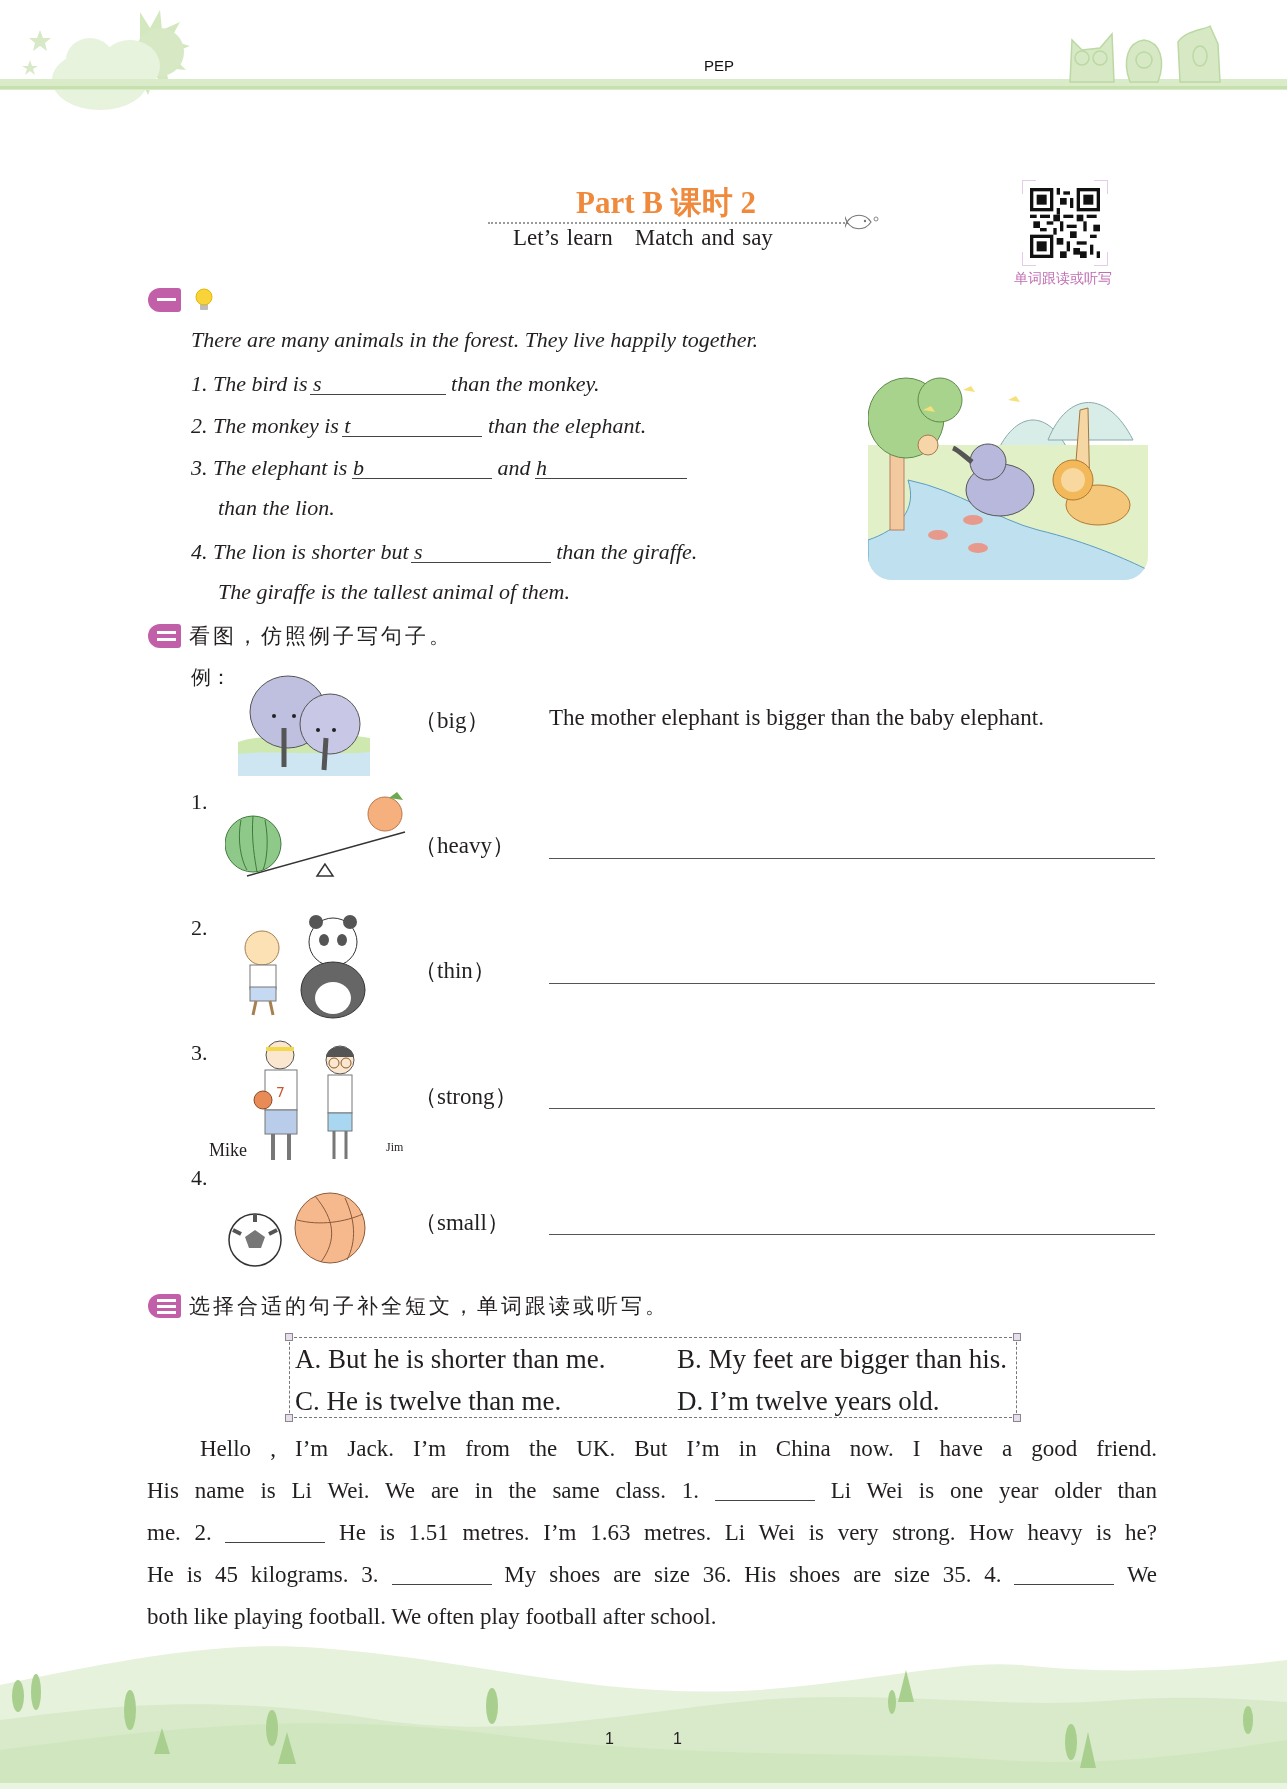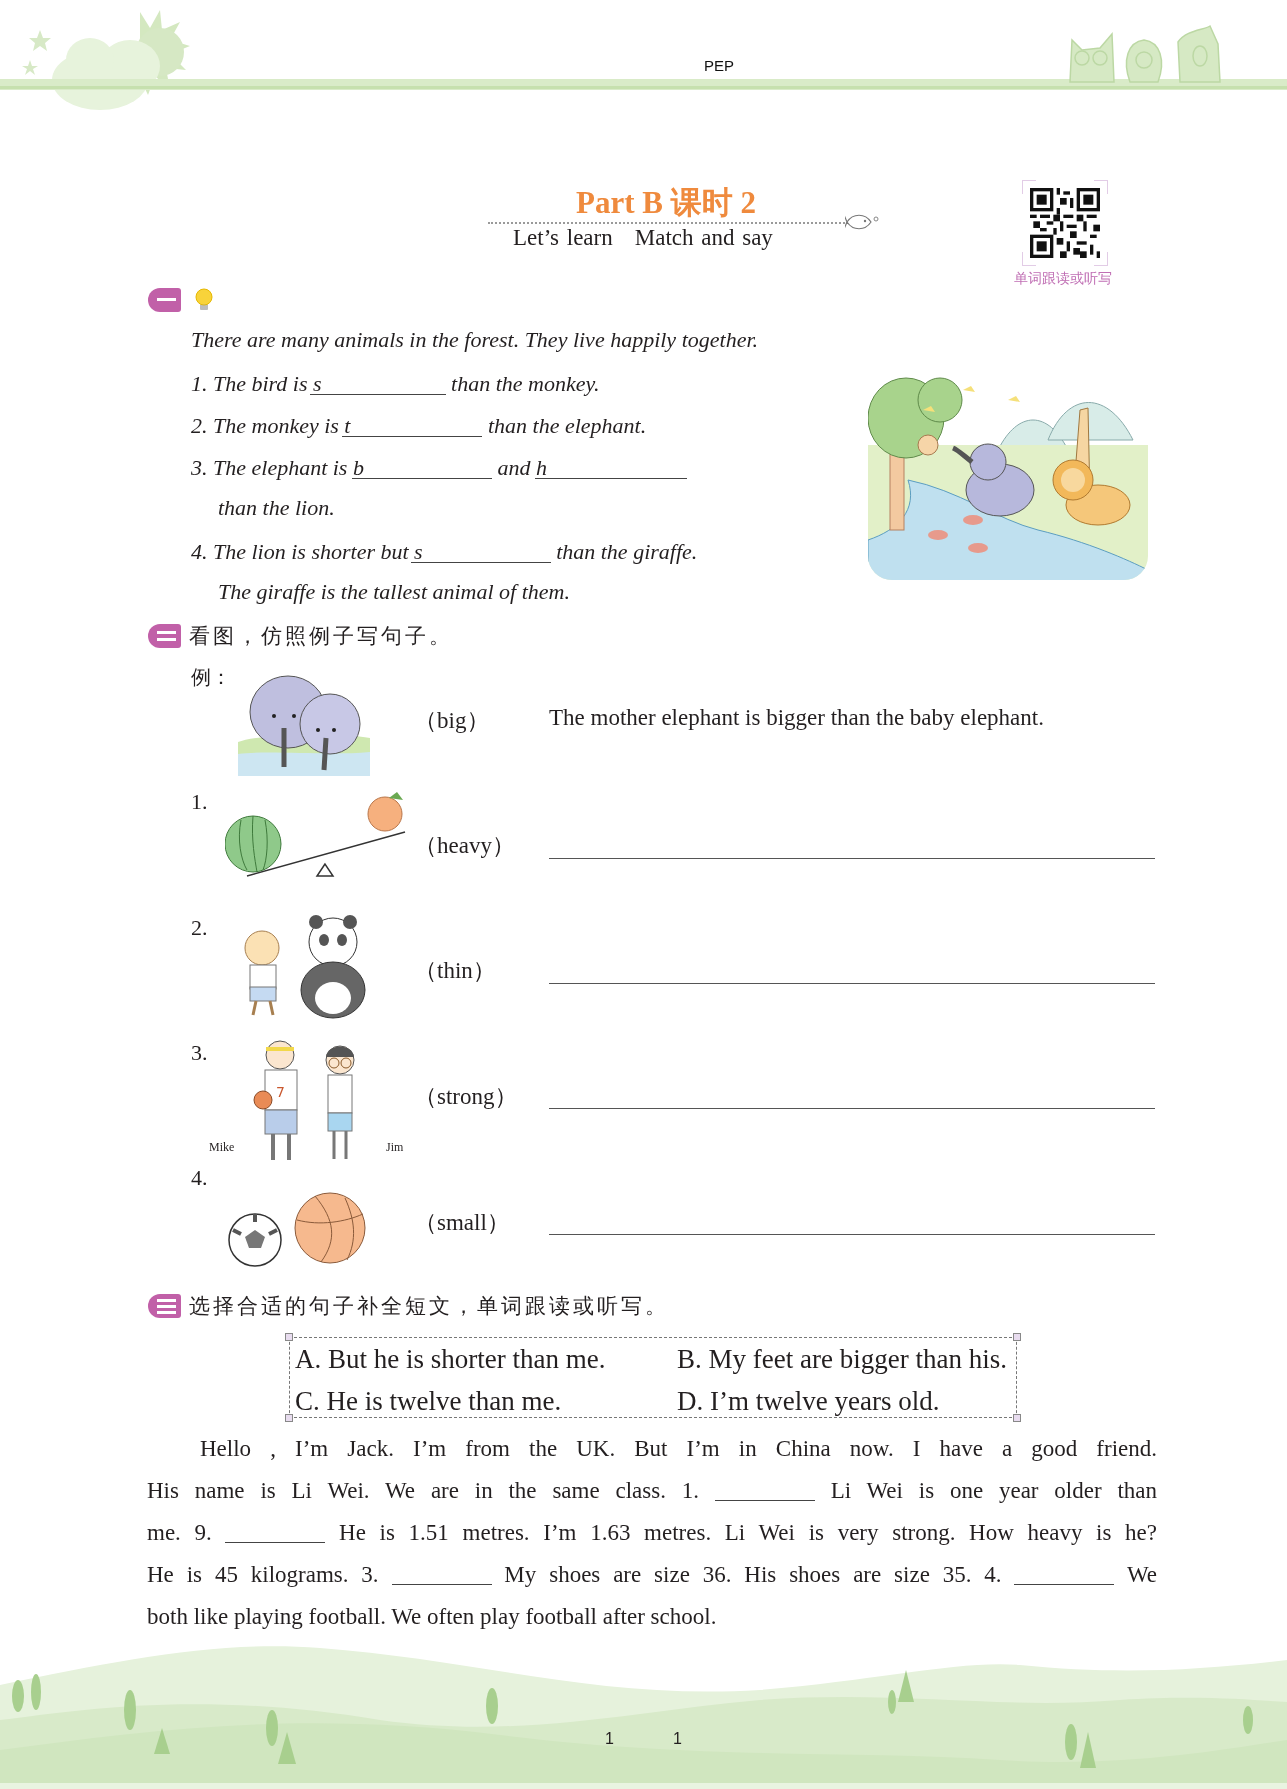--- a/index.html
+++ b/index.html
@@ -256,21 +256,21 @@
   <rect x="20" y="75" width="32" height="24" fill="#b9cdea" stroke="#777"></rect>
   <path d="M28,99 l0,26 M44,99 l0,26" stroke="#777" stroke-width="4"></path>
   <circle cx="95" cy="25" r="14" fill="#fbe6cf" stroke="#555"></circle>
   <path d="M81,22 C82,8 108,8 109,22 Z" fill="#555"></path>
   <circle cx="89" cy="28" r="5" fill="none" stroke="#8a5a2a"></circle>
     <circle cx="101" cy="28" r="5" fill="none" stroke="#8a5a2a"></circle>
   <rect x="83" y="40" width="24" height="38" fill="#fff" stroke="#777"></rect>
   <rect x="83" y="78" width="24" height="18" fill="#a9d6f0" stroke="#777"></rect>
   <path d="M89,96 l0,28 M101,96 l0,28" stroke="#777" stroke-width="3"></path>
 </svg>
-<div class="abs serif" style="left:209px;top:1140px;font-size:12px">Mike</div>
+<div class="abs serif" style="left:209px;top:1140px;font-size:18px">Mike</div>
 <div class="abs serif" style="left:386px;top:1140px;font-size:12px">Jim</div>
 <div class="abs word serif" style="left:414px;top:1081px">（strong）</div>
 <div class="abs answer-line" style="top:1108px"></div>
 
 <div class="abs exlabel serif" style="left:191px;top:1165px">4.</div>
 <svg class="abs" style="left:225px;top:1190px;width:145px;height:80px" viewBox="0 0 145 80">
   <circle cx="30" cy="50" r="26" fill="#fff" stroke="#333" stroke-width="1.5"></circle>
   <polygon points="30,40 40,47 36,58 24,58 20,47" fill="#777"></polygon>
   <path d="M8,40 l8,4 M52,40 l-8,4 M30,24 l0,8" stroke="#555" stroke-width="4"></path>
   <circle cx="105" cy="38" r="35" fill="#f6b98e" stroke="#8a5a3a" stroke-width="1"></circle>
@@ -295,21 +295,21 @@
   <div class="handle" style="right:-5px;bottom:-5px"></div>
 </div>
 <div class="abs opt serif" style="left:295px;top:1344px">A. But he is shorter than me.</div>
 <div class="abs opt serif" style="left:677px;top:1344px">B. My feet are bigger than his.</div>
 <div class="abs opt serif" style="left:295px;top:1386px">C. He is twelve than me.</div>
 <div class="abs opt serif" style="left:677px;top:1386px">D. I’m twelve years old.</div>
 
 <div class="abs para serif" style="top:0">
   <div class="pl" style="top:1436px;left:53px;width:957px"><span>Hello , I’m Jack. I’m from the UK. But I’m in China now. I have a good friend.</span></div>
   <div class="pl" style="top:1478px"><span>His name is Li Wei. We are in the same class. 1. </span><span class="pblank"></span><span> Li Wei is one year older than</span></div>
-  <div class="pl" style="top:1520px"><span>me. 9. </span><span class="pblank"></span><span> He is 1.51 metres. I’m 1.63 metres. Li Wei is very strong. How heavy is he?</span></div>
+  <div class="pl" style="top:1520px"><span>me. 2. </span><span class="pblank"></span><span> He is 1.51 metres. I’m 1.63 metres. Li Wei is very strong. How heavy is he?</span></div>
   <div class="pl" style="top:1562px"><span>He is 45 kilograms. 3. </span><span class="pblank"></span><span> My shoes are size 36. His shoes are size 35. 4. </span><span class="pblank"></span><span> We</span></div>
   <div class="pl" style="top:1604px;text-align-last:left"><span>both like playing football. We often play football after school.</span></div>
 </div>
 
 <svg class="abs footer deco" viewBox="0 0 1287 149" preserveAspectRatio="none">
   <path d="M0,45 C120,20 220,0 320,8 C480,20 600,60 760,50 C880,40 960,20 1020,25 C1120,35 1200,30 1287,20 L1287,149 L0,149 Z" fill="#e6f2dc"></path>
   <path d="M0,80 C80,70 200,50 380,80 C520,100 640,70 760,60 C900,50 1000,70 1120,60 C1200,55 1250,60 1287,62 L1287,149 L0,149 Z" fill="#d8eac9"></path>
   <path d="M0,110 C150,90 300,70 500,95 C700,120 850,110 1000,120 C1120,128 1220,110 1287,100 L1287,149 L0,149 Z" fill="#d0e6bf"></path>
   <rect x="0" y="143" width="1287" height="6" fill="#e9f4e1"></rect>
   <g fill="#a8cf8e">

